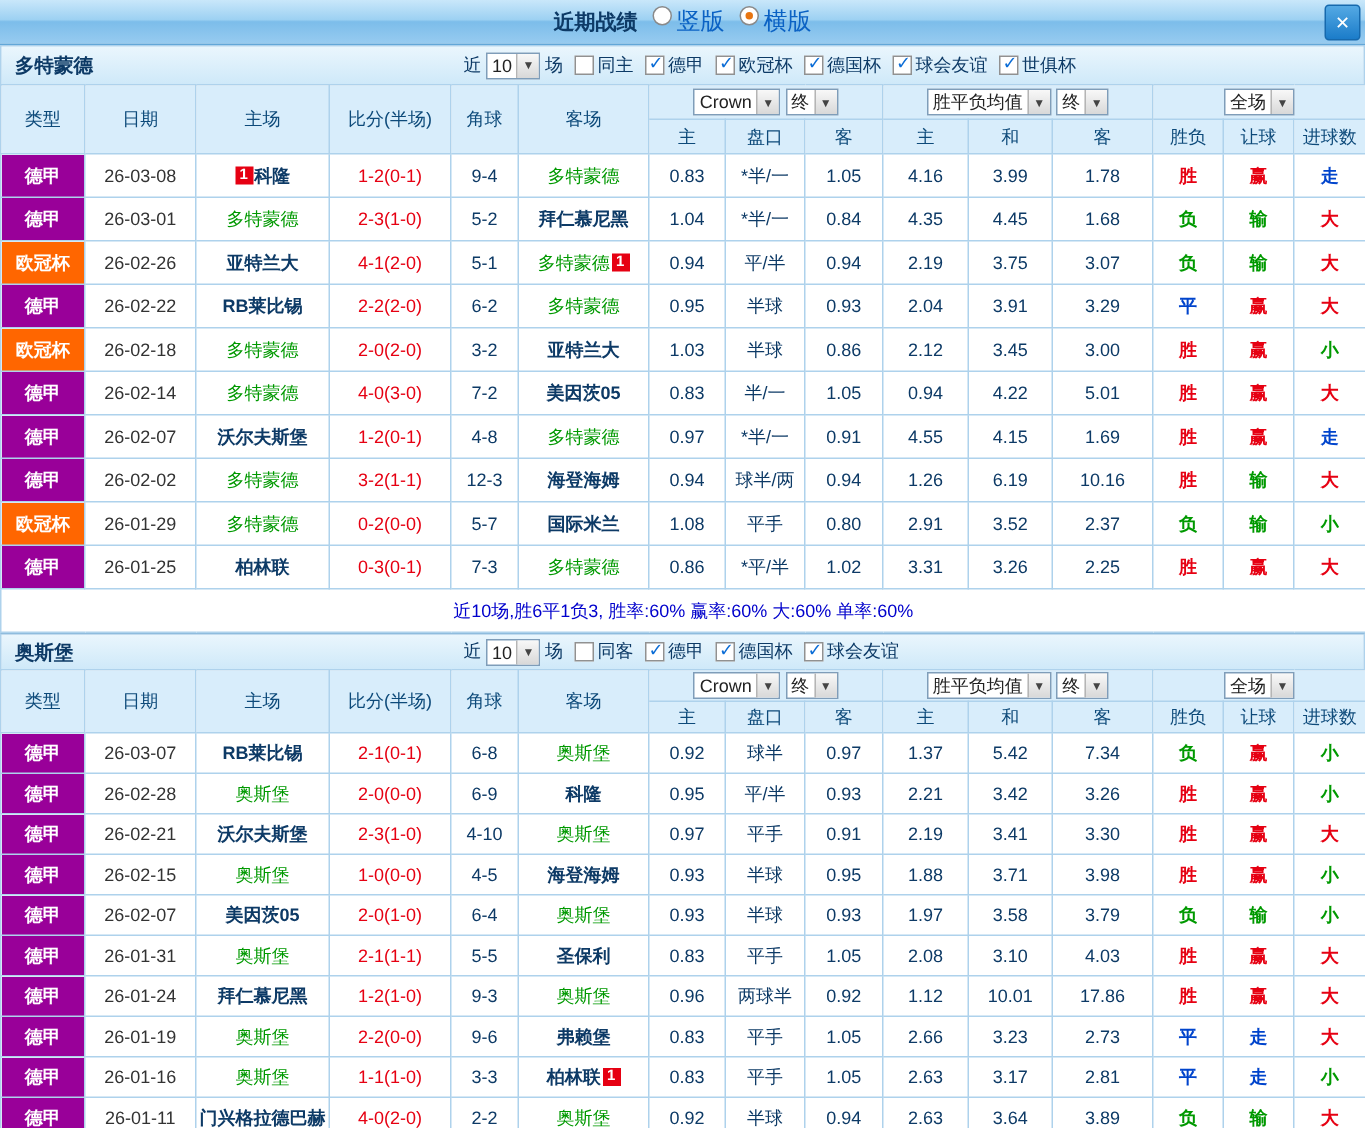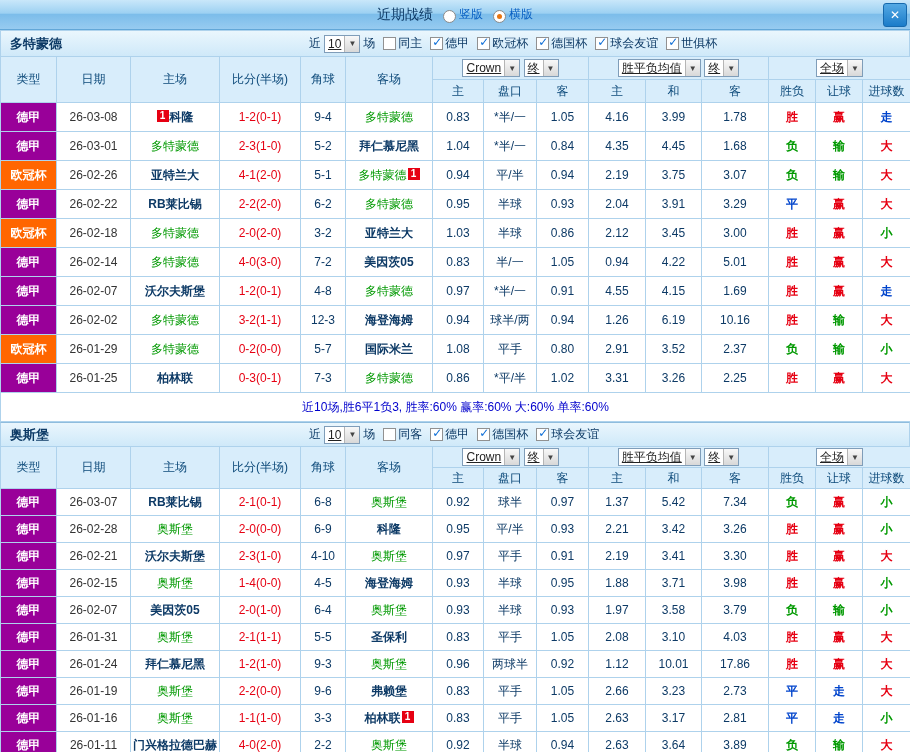--- a/index.html
+++ b/index.html
@@ -1,37 +1,37 @@
 <!DOCTYPE html>
 <html><head>
 <meta charset="utf-8">
 <style>
   * {margin:0;padding:0;box-sizing:border-box;}
   body {width:910px;height:752px;font-family:"Liberation Sans","DejaVu Sans",sans-serif;background:#fff;overflow:hidden;}
   .app {width:910px;height:752px;overflow:hidden;background:#fff;}
 
   
   .topbar {position:relative;height:30px;background:linear-gradient(180deg,#c9e7fa,#9dd1f2 45%,#7cbdea 50%,#97cbf0);border-bottom:1px solid #62a7d8;display:flex;align-items:center;justify-content:center;gap:10px;}
-  .tb-title {color:#0d3a66;font-weight:normal;font-size:14px;}
-  .radio {display:inline-flex;align-items:flex-end;gap:3px;font-size:12px;color:#0b62c4;cursor:pointer;}
+  .tb-title {color:#0d3a66;font-weight:bold;font-size:14px;}
+  .radio {display:inline-flex;align-items:flex-start;gap:3px;font-size:16px;color:#0b62c4;cursor:pointer;}
   .rc {width:13px;height:13px;border-radius:50%;background:#fff;border:1px solid #8a8a8a;position:relative;display:inline-block;}
   .rc.on::after {content:"";position:absolute;left:3px;top:3px;width:5px;height:5px;border-radius:50%;background:#e87511;}
   .close {position:absolute;right:3px;top:3px;width:24px;height:24px;border-radius:3px;background:linear-gradient(#54a9e4,#1b7cc9);border:1px solid #1669ad;color:#fff;font-size:12px;font-weight:bold;text-align:center;line-height:22px;cursor:pointer;}
 
   
   .sec-head {position:relative;background:linear-gradient(#eaf6fd,#cfe9f9);border:1px solid #aed2ec;border-bottom:none;display:flex;align-items:center;}
   .section-0 .sec-head {height:26px;}
   .section-1 .sec-head {height:24px;border-top:1px solid #8fbcdd;}
   .team-name {color:#0d3a66;font-weight:bold;font-size:13px;padding-left:9px;}
   .filters {position:absolute;left:308px;top:0;bottom:0;display:flex;align-items:center;font-size:12px;color:#0d3a66;white-space:nowrap;}
   .filters > * {margin-right:3px;}
 
   
   .sel {display:inline-flex;align-items:stretch;background:#fff;border:1px solid #7f9db9;height:18px;font-size:12px;color:#222;vertical-align:middle;cursor:pointer;}
-  .sel .txt {padding:0 3px;line-height:16px;text-decoration:underline;}
+  .sel .txt {padding:0 3px;line-height:16px;}
   .sel .arr {width:15px;background:linear-gradient(#f8f8f8,#d8d8d8);border-left:1px solid #b5b5b5;color:#444;font-size:8px;display:flex;align-items:center;justify-content:center;}
   .cb {display:inline-flex;align-items:center;gap:2px;cursor:pointer;margin-left:5px;}
   .box {width:13px;height:13px;border:1px solid #919191;background:#fff;position:relative;display:inline-block;flex:none;}
   .box.on::after {content:"✓";position:absolute;left:1px;top:-3px;font-size:12px;font-weight:bold;color:#0a6cd6;}
 
   
   table {border-collapse:collapse;table-layout:fixed;width:910px;}
   td {border:1px solid #aed2ec;text-align:center;vertical-align:middle;font-size:12px;color:#0d3a66;white-space:nowrap;overflow:hidden;}
   thead td {background:#d8edfb;color:#0d4a7a;}
   .section-0 thead tr td {height:23px;}
@@ -476,21 +476,21 @@
               <td>3.41</td>
               <td>3.30</td>
               <td class="res c-r">胜</td>
               <td class="res c-r">赢</td>
               <td class="res c-r">大</td>
             </tr>
             <tr>
               <td class="lg lg-p">德甲</td>
               <td class="date">26-02-15</td>
               <td><span class="t-focus">奥斯堡</span></td>
-              <td class="score">1-4(0-0)</td>
+              <td class="score">1-0(0-0)</td>
               <td>4-5</td>
               <td><span class="t-team">海登海姆</span></td>
               <td>0.93</td>
               <td>半球</td>
               <td>0.95</td>
               <td>1.88</td>
               <td>3.71</td>
               <td>3.98</td>
               <td class="res c-r">胜</td>
               <td class="res c-r">赢</td>

